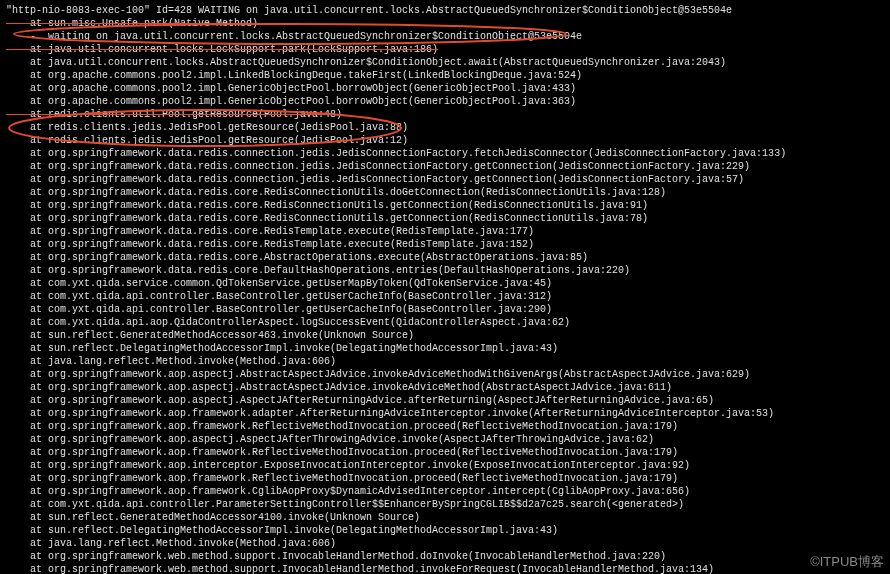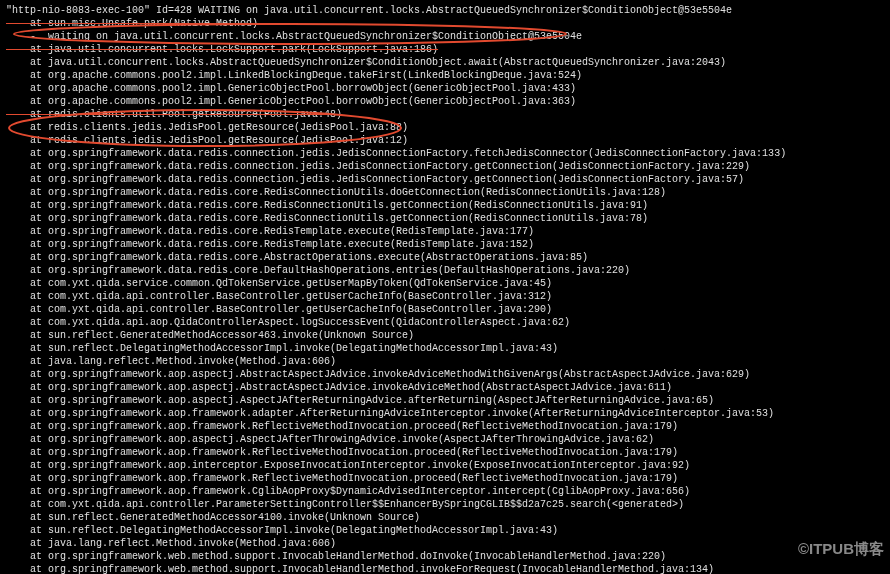--- a/index.html
+++ b/index.html
@@ -21,26 +21,25 @@
   }
   .line { display: block; }
   .strike {
     text-decoration: line-through;
     text-decoration-color: #e24a2f;
     text-decoration-thickness: 1px;
   }
   .watermark {
     position: absolute;
     right: 6px;
-    bottom: 19px;
+    bottom: 6px;
     color: #888;
     font-family: Arial, sans-serif;
-    font-size: 15px;
+    font-size: 13px;
     background: rgba(255,255,255,0.0);
-    font-weight: bold;
   }
   svg.annot {
     position: absolute;
     top: 0;
     left: 0;
     pointer-events: none;
   }
 </style>
 </head>
 <body>

